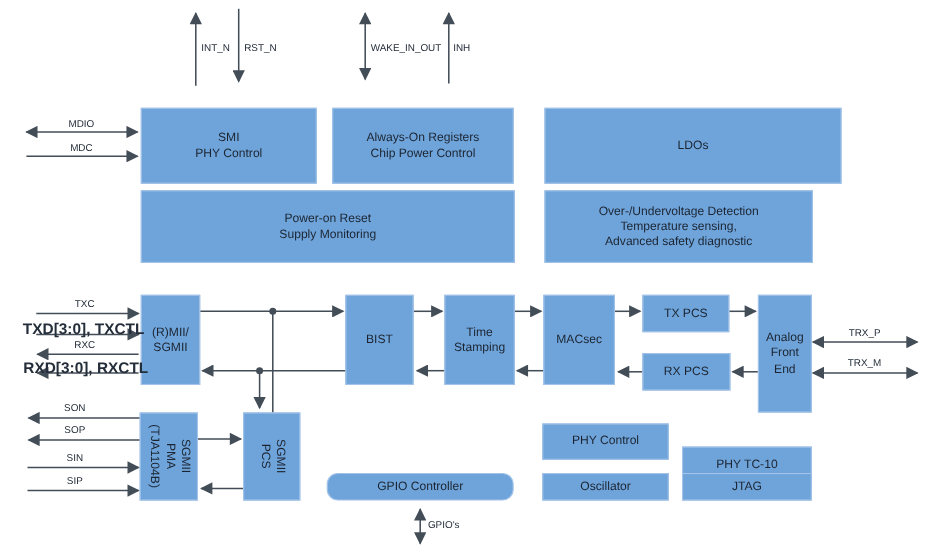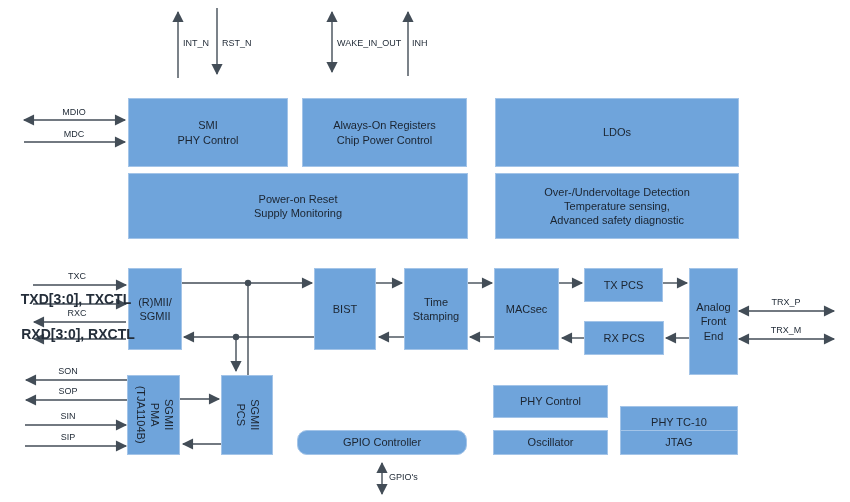--- a/index.html
+++ b/index.html
@@ -78,21 +78,21 @@
     <g fill="#434D57" stroke="none">
       <circle cx="248" cy="283" r="3.2"></circle>
       <circle cx="236" cy="337" r="3.2"></circle>
     </g>
   </svg>
 
   <div class="block" style="left:128px;top:98px;width:160px;height:69px;">SMI
 PHY Control</div>
   <div class="block" style="left:302px;top:98px;width:165px;height:69px;">Always-On Registers
 Chip Power Control</div>
-  <div class="block" style="left:495px;top:98px;width:244px;height:69px;">LDOs</div>
+  <div class="block" style="left:495px;top:98px;width:270px;height:69px;">LDOs</div>
   <div class="block" style="left:495px;top:173px;width:244px;height:66px;">Over-/Undervoltage Detection
 Temperature sensing,
 Advanced safety diagnostic</div>
   <div class="block" style="left:128px;top:173px;width:340px;height:66px;">Power-on Reset
 Supply Monitoring</div>
 
   <div class="block" style="left:128px;top:268px;width:54px;height:82px;">(R)MII/
 SGMII</div>
   <div class="block" style="left:314px;top:268px;width:62px;height:82px;">BIST</div>
   <div class="block" style="left:494px;top:268px;width:65px;height:82px;">MACsec</div>

